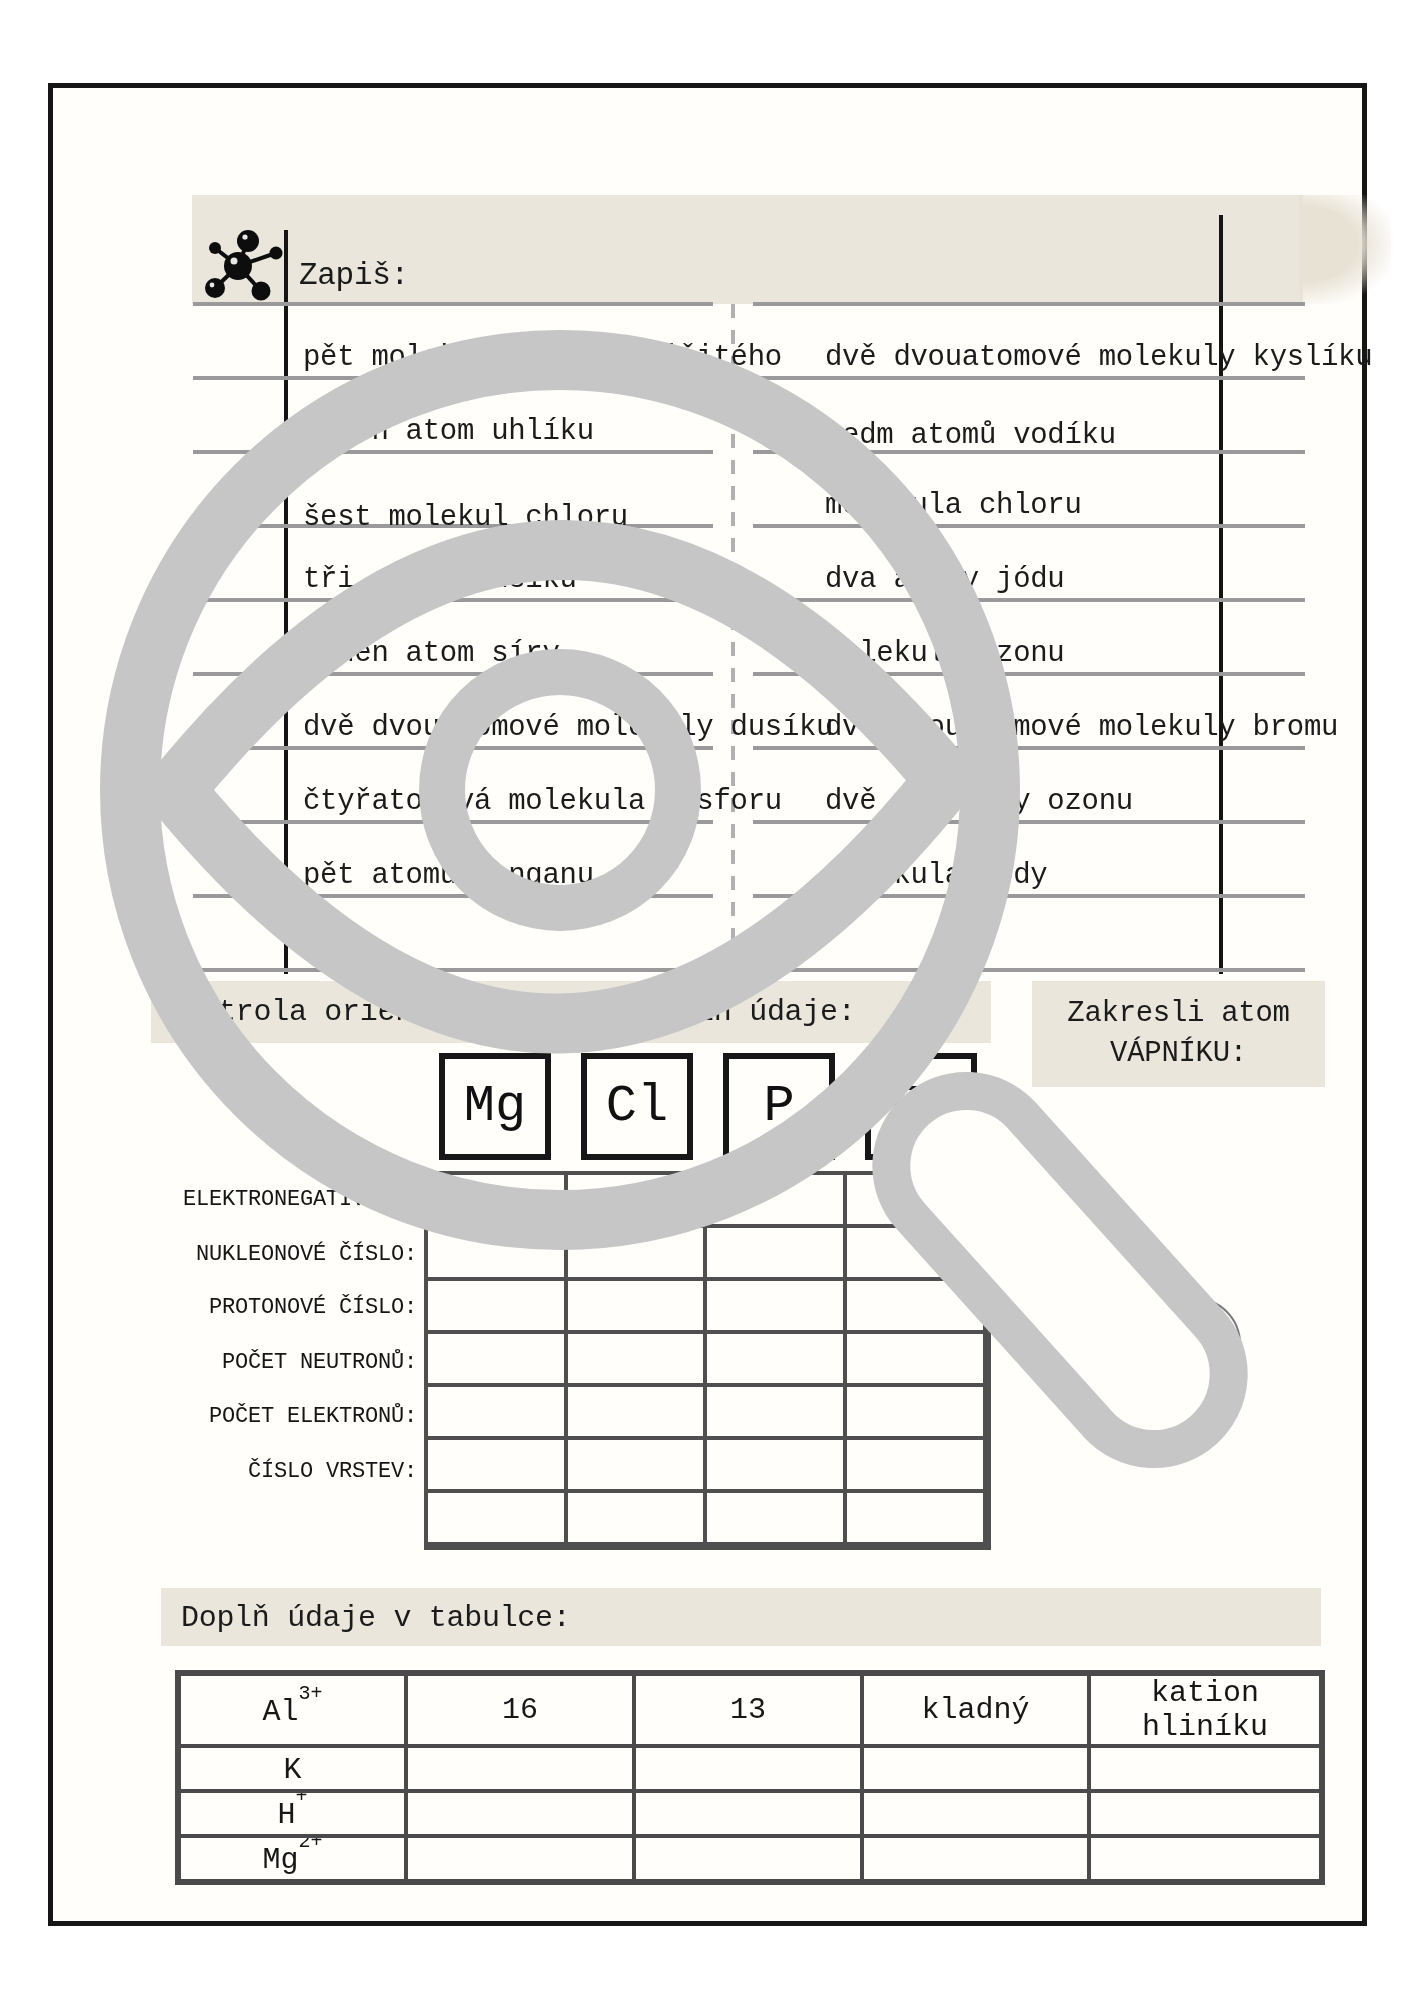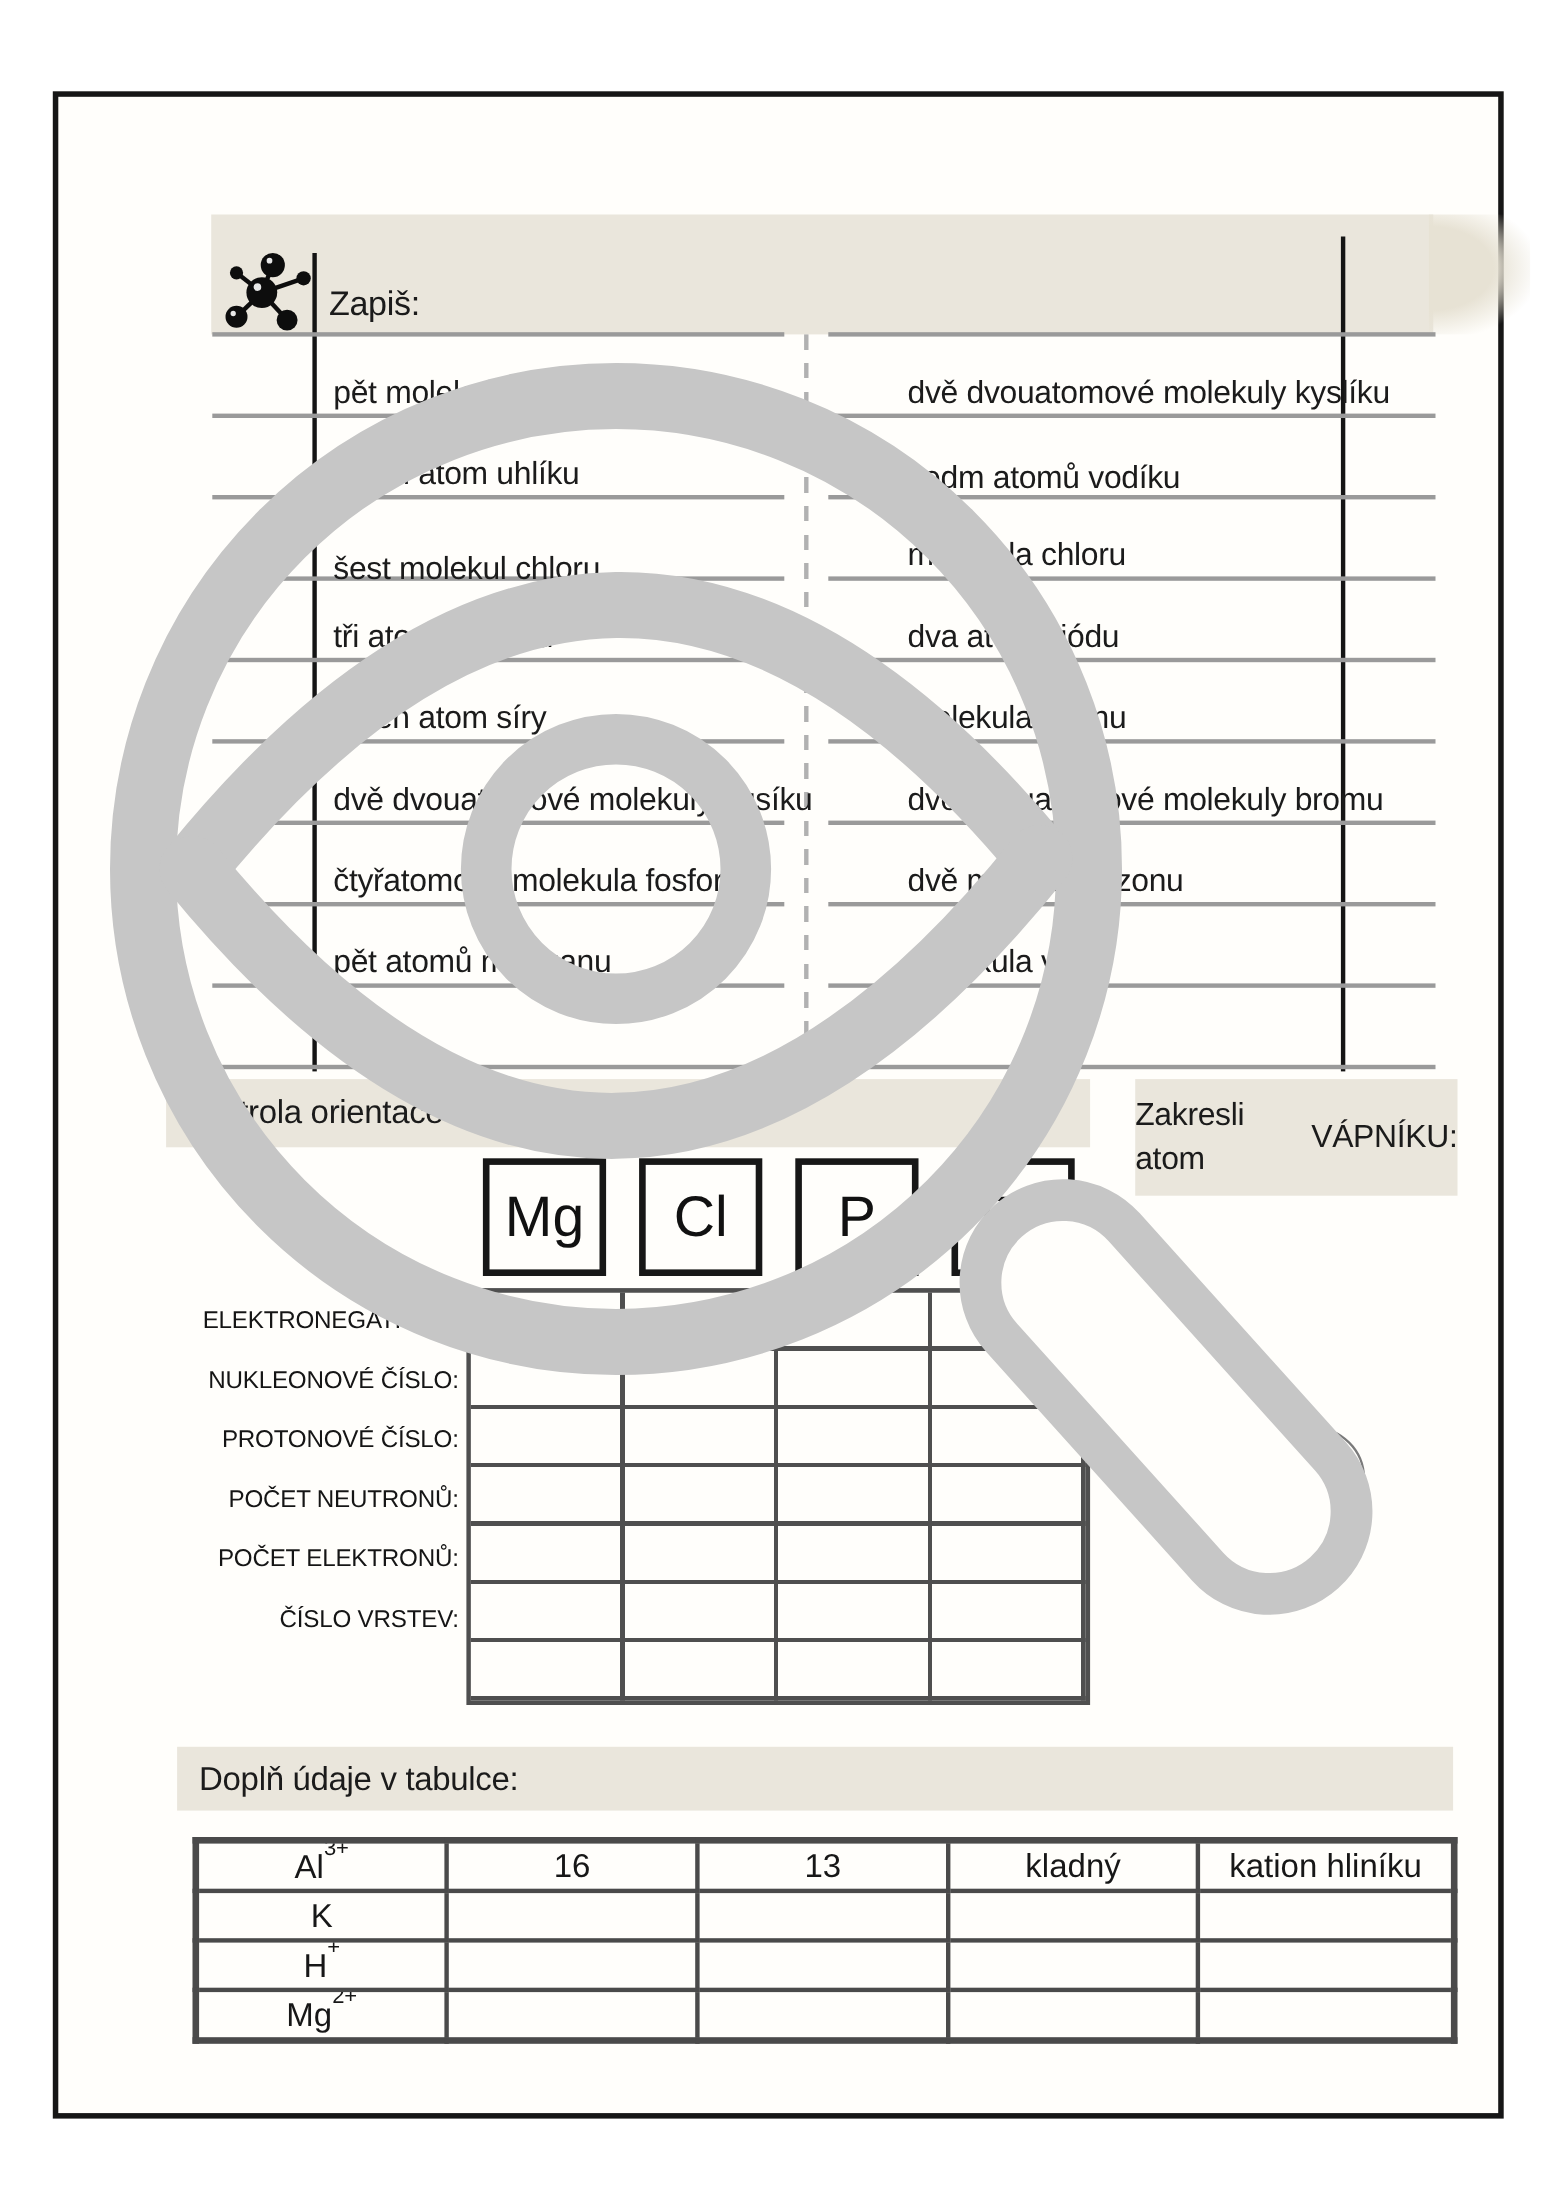--- a/index.html
+++ b/index.html
@@ -1,17 +1,17 @@
 <!DOCTYPE html>
 <html><head>
 <meta charset="utf-8">
 <style>
   html,body{margin:0;padding:0;background:#ffffff;}
   #canvas{position:relative;width:1414px;height:2000px;background:#ffffff;overflow:hidden;
-          font-family:Liberation Sans, sans-serif;color:#1b1b1b;}
+          font-family:Liberation Mono, monospace;color:#1b1b1b;}
   .page{position:absolute;left:48px;top:83px;width:1319px;height:1843px;
         border:5px solid #161616;background:#fffefb;box-sizing:border-box;}
   
   .strip{position:absolute;left:139px;top:107px;width:1111px;height:109px;background:#eae6dc;}
   .strip-wisp{position:absolute;left:1246px;top:107px;width:92px;height:109px;
         background:radial-gradient(ellipse at 0% 45%, #e7e2d4 45%, rgba(231,226,212,0) 78%);}
   .zapis-title{position:absolute;left:246px;top:170px;font-size:31px;letter-spacing:-0.3px;}
   .vline{position:absolute;width:4px;background:#141414;}
   .vline-left{left:231px;top:142px;height:744px;}
   .vline-right{left:1166px;top:127px;height:759px;}
@@ -19,21 +19,21 @@
   .hl-l{left:140px;width:520px;}
   .hl-r{left:700px;width:552px;}
   .dashed-divider{position:absolute;left:678px;top:216px;width:4px;height:666px;
         background:repeating-linear-gradient(to bottom,#b1b1b1 0 14px,transparent 14px 26px);}
   .zrow{position:absolute;font-size:29px;letter-spacing:-0.3px;white-space:nowrap;}
   .zrow.l{left:250px;} .zrow.r{left:772px;}
   
   .psp-bar{position:absolute;left:98px;top:893px;width:840px;height:62px;background:#eae6dc;}
   .psp-title{position:absolute;left:112px;top:907px;font-size:30px;letter-spacing:-0.3px;white-space:nowrap;}
   .side-box{position:absolute;left:979px;top:893px;width:293px;height:106px;background:#eae6dc;
-        display:flex;flex-direction:row;align-items:center;justify-content:center;}
+        display:flex;flex-direction:column;align-items:center;justify-content:center;}
   .side-box div{font-size:29px;line-height:40px;letter-spacing:-0.3px;}
   .elem-box{position:absolute;top:965px;width:112px;height:107px;border:6px solid #171717;
         box-sizing:border-box;background:#fffefb;display:flex;align-items:center;justify-content:center;
         font-size:52px;color:#111;}
   .eb0{left:386px;} .eb1{left:528px;} .eb2{left:670px;} .eb3{left:812px;}
   .psp-grid{position:absolute;left:371px;top:1083px;width:567px;height:379px;
         border:4px solid #4f4f4f;box-sizing:border-box;background:
         repeating-linear-gradient(to right,transparent 0 135.75px,#4f4f4f 135.75px 139.75px),
         repeating-linear-gradient(to bottom,transparent 0 49px,#4f4f4f 49px 53px);}
   .plabel{position:absolute;left:80px;width:284px;text-align:right;font-size:22px;

